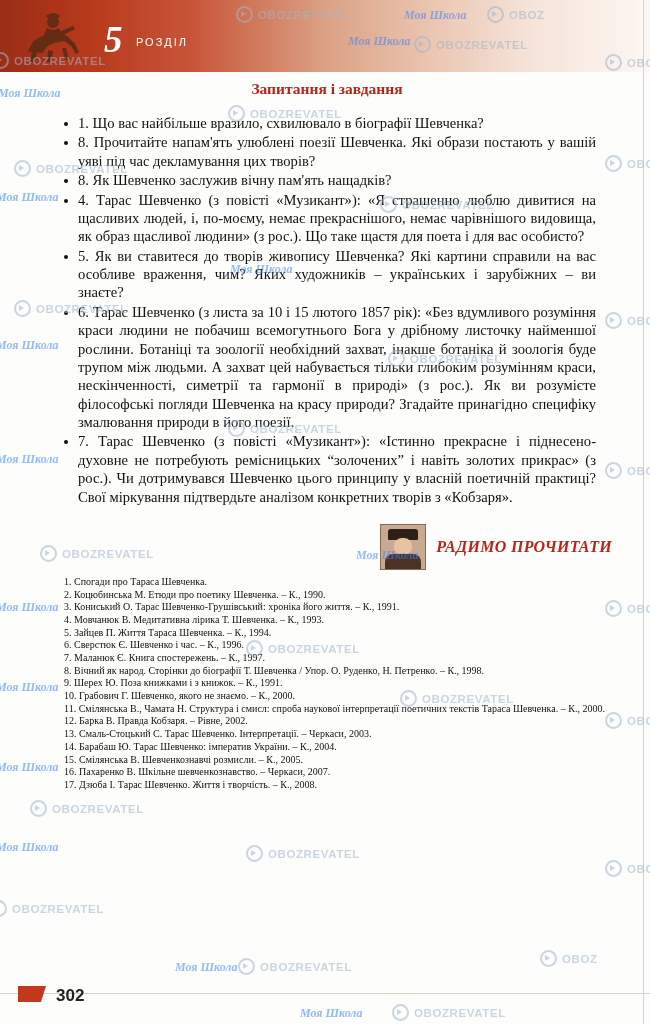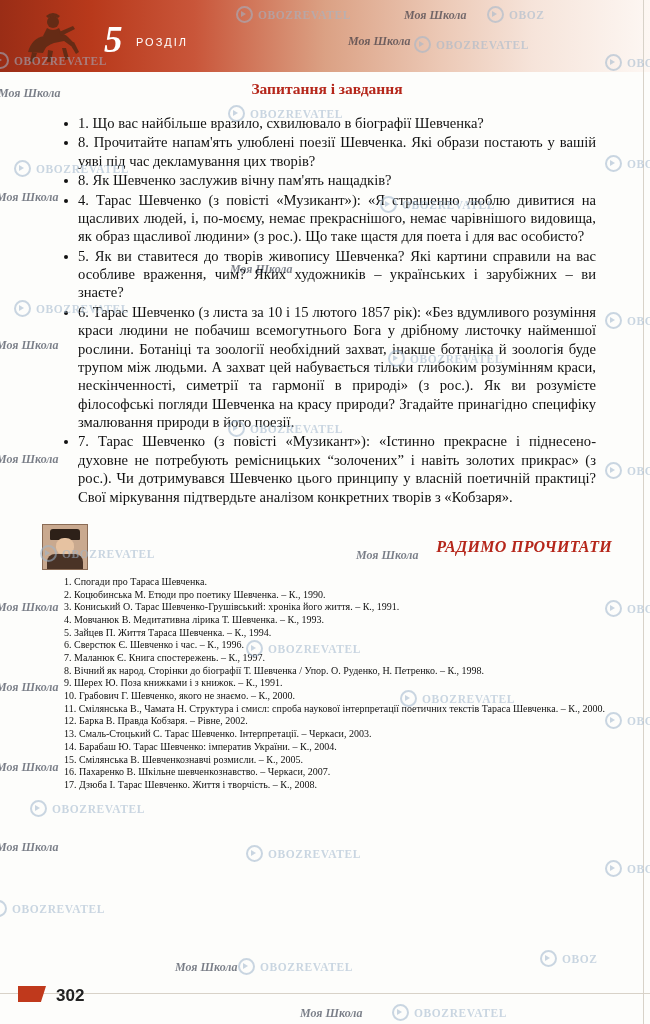--- a/index.html
+++ b/index.html
@@ -111,21 +111,21 @@
     width: 4px;
     height: 4px;
     background: #111;
     border-radius: 50%;
   }
 
   
   .read-head {
     display: flex;
     align-items: center;
-    justify-content: space-between;
+    justify-content: flex-end;
     gap: 10px;
     margin: 18px 0 6px 0;
   }
   .read-portrait {
     width: 44px;
     height: 44px;
     flex: 0 0 44px;
     border: 1px solid #8a6b55;
     background: #c9a98f;
     position: relative;
@@ -205,21 +205,21 @@
     position: absolute;
     inset: 0;
     pointer-events: none;
     overflow: hidden;
   }
   .wm {
     position: absolute;
     display: flex;
     align-items: center;
     gap: 5px;
-    font-family: Liberation Serif, serif;
+    font-family: Liberation Sans, sans-serif;
     font-weight: bold;
     font-size: 11.5px;
     letter-spacing: .6px;
     color: #9fb6cc;
     opacity: .55;
     white-space: nowrap;
   }
   .wm .ring {
     width: 13px; height: 13px;
     border: 2px solid #9fb6cc;
@@ -233,21 +233,21 @@
     left: 3px; top: 2.5px;
     width: 0; height: 0;
     border-left: 5px solid #9fb6cc;
     border-top: 3.5px solid transparent;
     border-bottom: 3.5px solid transparent;
   }
   .wm.school {
     font-family: "Liberation Serif", serif;
     font-style: italic;
     font-size: 12px;
-    color: #0f172a;
+    color: #3b82f6;
     letter-spacing: 0;
   }
 </style>
 </head>
 <body>
 
 <div class="page">
 
   <div class="header-band">
     <svg class="header-rider" viewBox="0 0 78 56">

